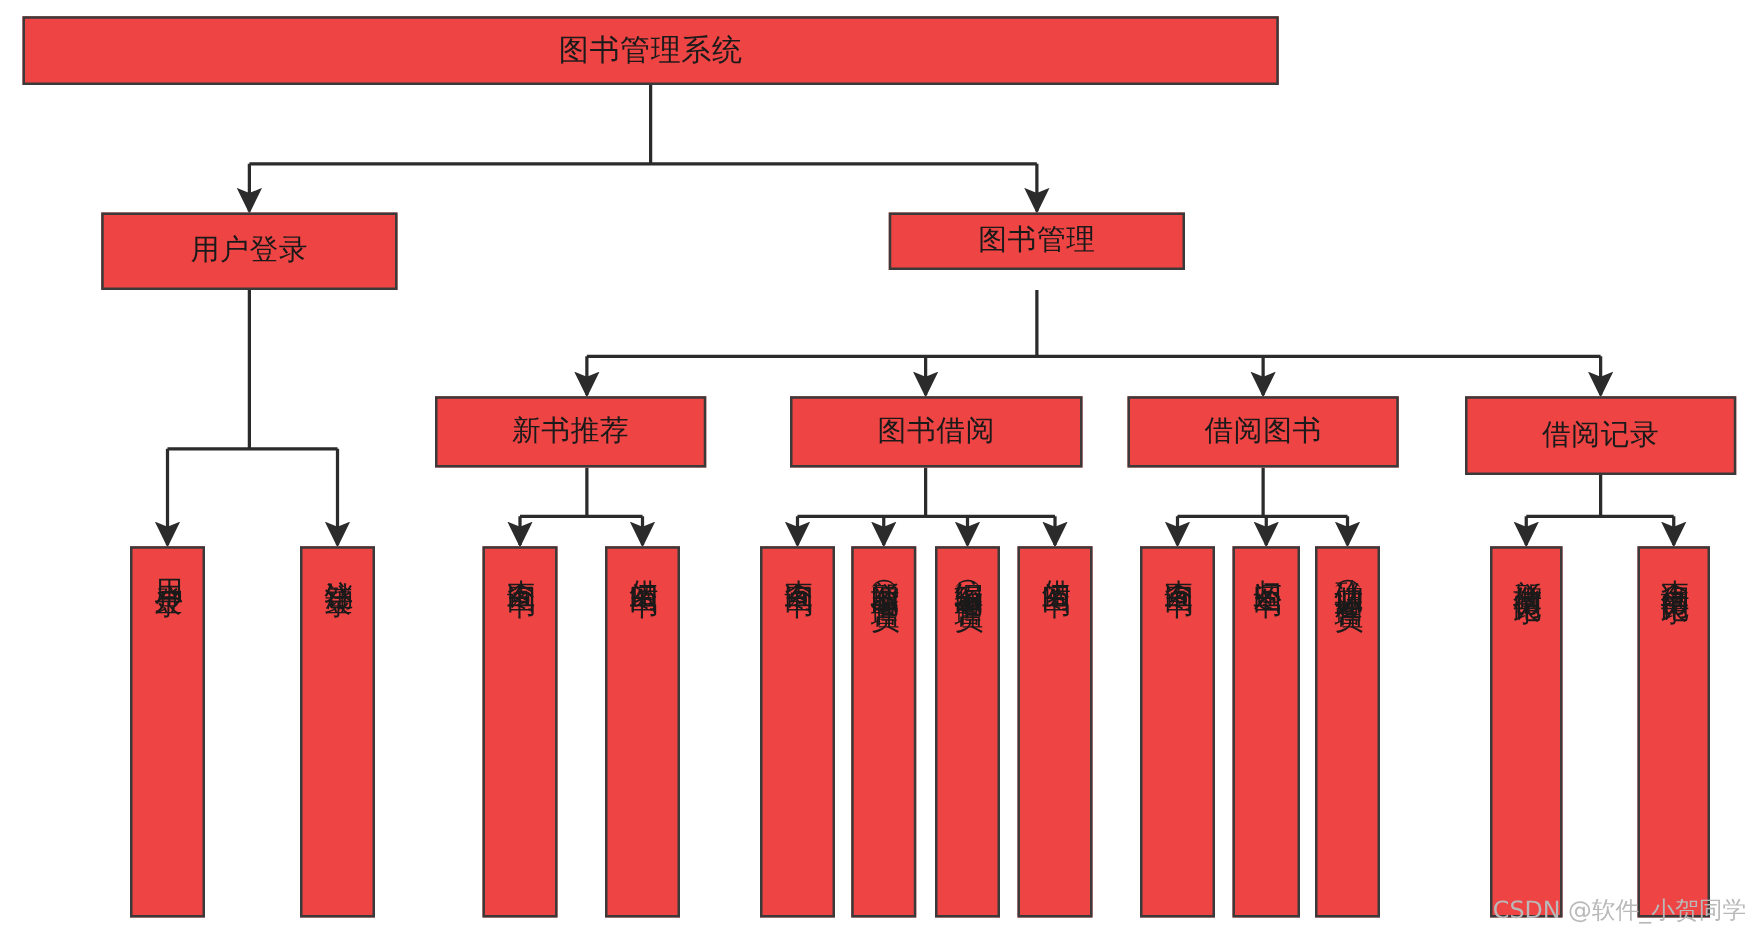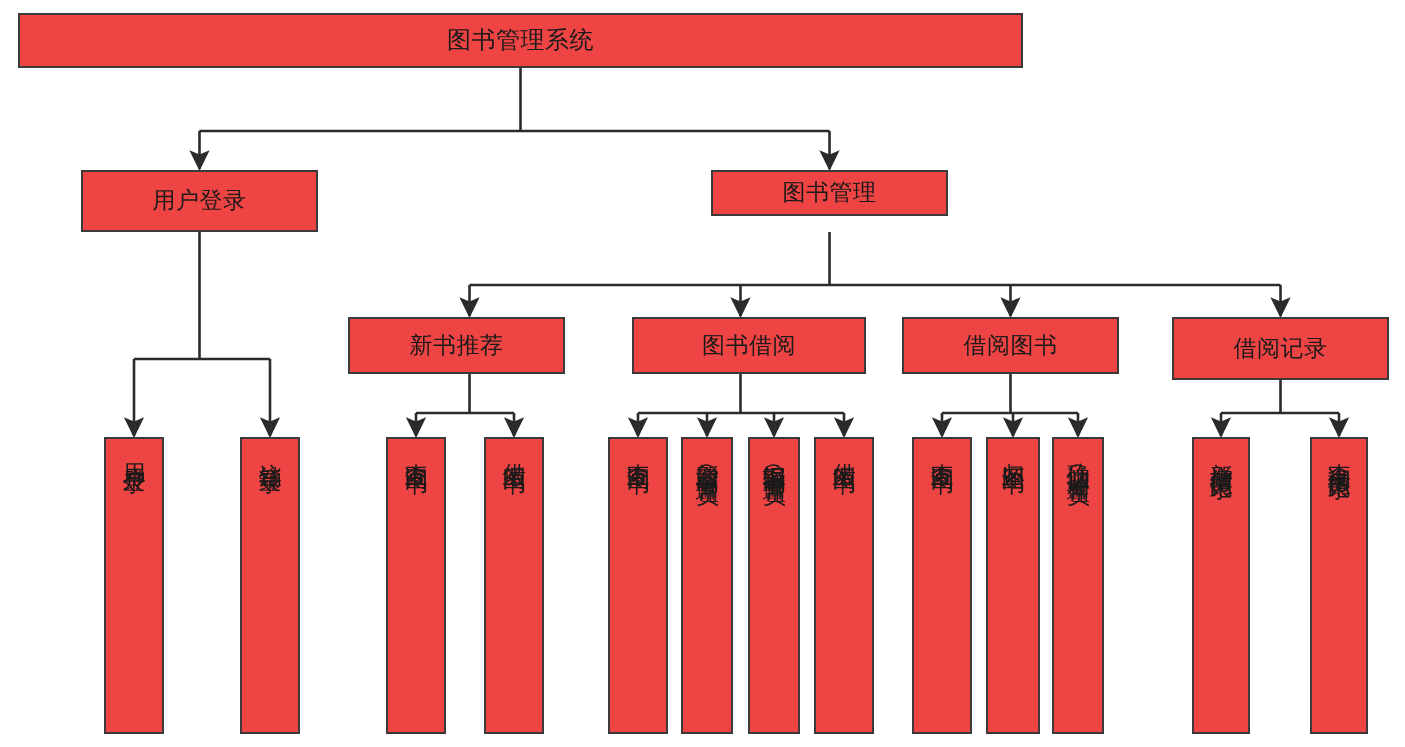--- a/index.html
+++ b/index.html
@@ -171,13 +171,14 @@
       <div class="node vert" style="left: 1052px; top: 437px; width: 52px; height: 297px;">
         <span class="node-label">确认归还（管理员）</span>
       </div>
       <div class="node vert" style="left: 1192px; top: 437px; width: 58px; height: 297px;">
         <span class="node-label">新增借阅记录</span>
       </div>
       <div class="node vert" style="left: 1310px; top: 437px; width: 58px; height: 297px;">
         <span class="node-label">查询借阅记录</span>
       </div>
     </div>
+  <div class="watermark">CSDN @软件_小贺同学</div>
 </div>
 
 </body></html>

